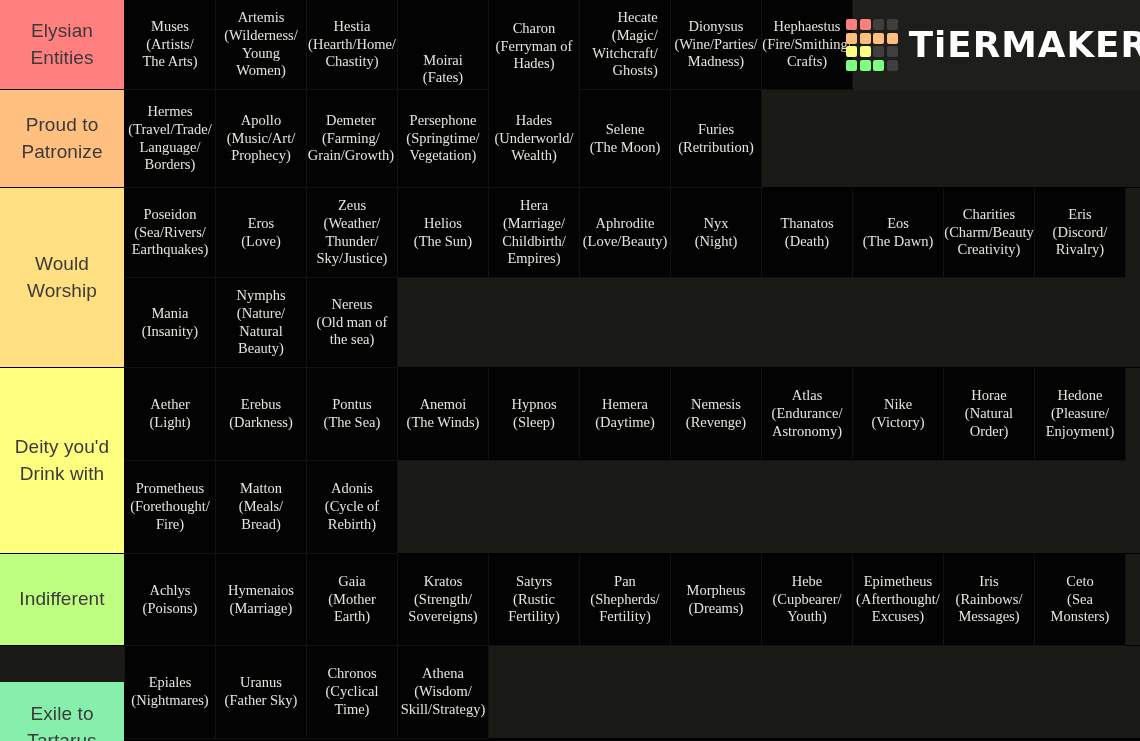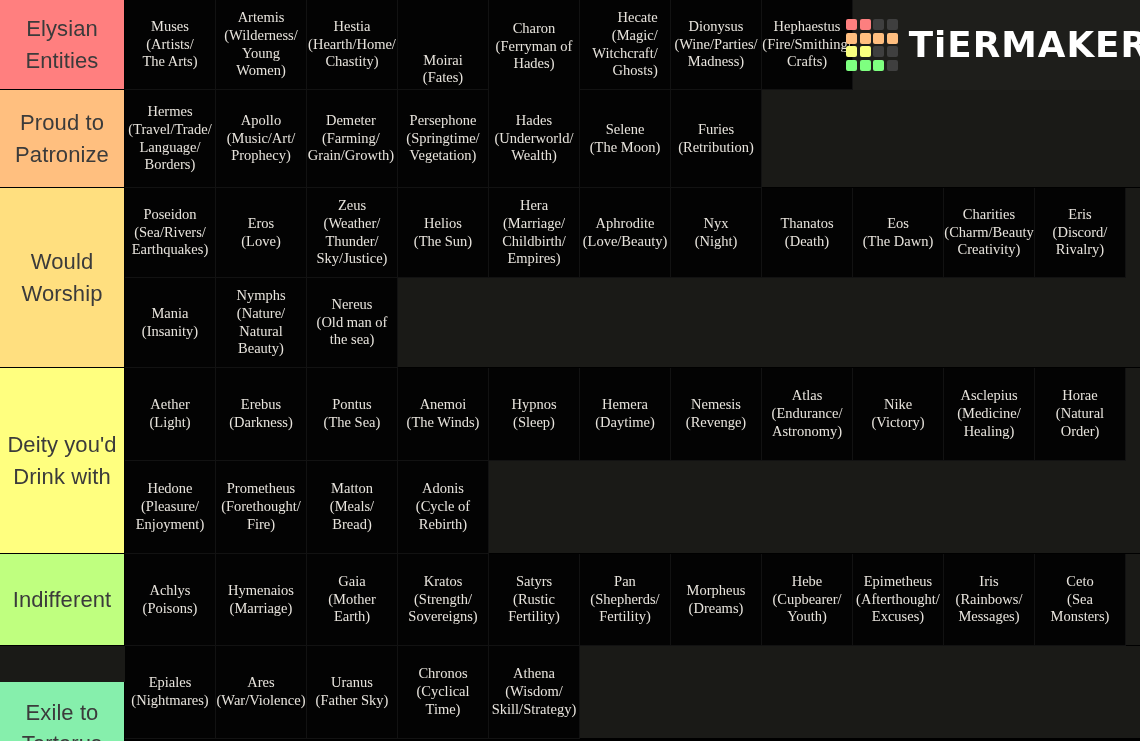--- a/index.html
+++ b/index.html
@@ -28,21 +28,21 @@
   }
   .tier-label {
     width: 125px;
     min-width: 125px;
     flex: 0 0 125px;
     display: flex;
     align-items: center;
     justify-content: center;
     text-align: center;
     color: #3b3b3b;
-    font-size: 22px;
+    font-size: 19px;
     line-height: 1.42;
     font-family: "Liberation Sans", sans-serif;
     padding: 2px 4px;
     border-right: 1px solid #000;
     border-bottom: 1px solid #000;
     letter-spacing: .1px;
   }
   .tier-items {
     flex: 1 1 auto;
     display: flex;
@@ -211,23 +211,20 @@
 (Sleep)</span></div>
         <div class="item" style="width: 91px; height: 93px;"><span>Hemera
 (Daytime)</span></div>
         <div class="item" style="width: 91px; height: 93px;"><span>Nemesis
 (Revenge)</span></div>
         <div class="item" style="width: 91px; height: 93px;"><span>Atlas
 (Endurance/
 Astronomy)</span></div>
         <div class="item" style="width: 91px; height: 93px;"><span>Nike
 (Victory)</span></div>
-        <div class="item" style="width: 91px; height: 93px;"><span>Asclepius
-(Medicine/
-Healing)</span></div>
         <div class="item" style="width: 91px; height: 93px;"><span>Horae
 (Natural Order)</span></div>
         <div class="item" style="width: 91px; height: 93px;"><span>Hedone
 (Pleasure/
 Enjoyment)</span></div>
         <div class="item" style="width: 91px; height: 93px;"><span>Prometheus
 (Forethought/
 Fire)</span></div>
         <div class="item" style="width: 91px; height: 93px;"><span>Matton
 (Meals/
@@ -268,22 +265,20 @@
 Messages)</span></div>
         <div class="item" style="width: 91px; height: 92px;"><span>Ceto
 (Sea Monsters)</span></div>
       </div>
     </div>
     <div class="tier-row" style="height: 93px;">
       <div class="tier-label" style="background: #86efac; height: 93px; margin-top: 36px;">Exile to Tartarus</div>
       <div class="tier-items">
         <div class="item" style="width: 91px; height: 93px;"><span>Epiales
 (Nightmares)</span></div>
-        <div class="item" style="width: 91px; height: 93px;"><span>Ares
-(War/Violence)</span></div>
         <div class="item" style="width: 91px; height: 93px;"><span>Uranus
 (Father Sky)</span></div>
         <div class="item" style="width: 91px; height: 93px;"><span>Chronos
 (Cyclical Time)</span></div>
         <div class="item" style="width: 91px; height: 93px;"><span>Athena
 (Wisdom/
 Skill/Strategy)</span></div>
       </div>
     </div>
     <div id="logo-cell">

